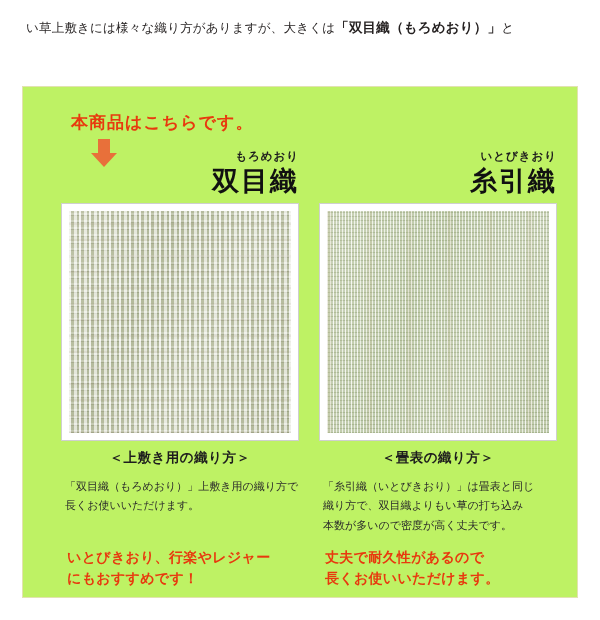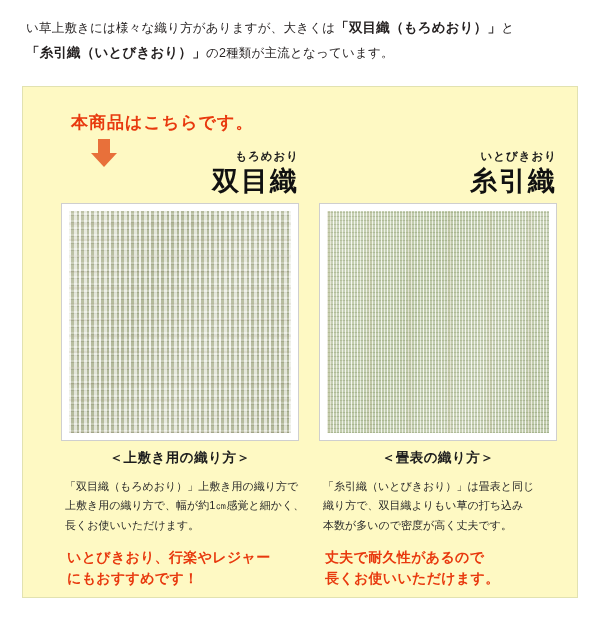--- a/index.html
+++ b/index.html
@@ -37,21 +37,21 @@
     font-size: 13.5px;
   }
 
   
   .panel {
     position: absolute;
     left: 22px;
     top: 86px;
     width: 556px;
     height: 512px;
-    background: #fef9c3;
+    background: #bef264;
     border: 1px solid #e2e2b0;
     box-sizing: border-box;
   }
 
   
   .callout {
     position: absolute;
     left: 48px;
     top: 24px;
     font-size: 17px;
@@ -217,43 +217,39 @@
 </style>
 </head>
 <body>
 
 <div class="page">
 
   <div class="intro">
     <div class="line">
       <span>い草上敷きには様々な織り方がありますが、大きくは</span><span class="strong">「双目織（もろめおり）」</span><span>と</span>
     </div>
-    <div class="line">
-      <span class="strong">「糸引織（いとびきおり）」</span><span>の2種類が主流となっています。</span>
-    </div>
   </div>
 
   <div class="panel">
 
     <div class="callout">本商品はこちらです。</div>
     <div class="arrow-down">
       <div class="shaft"></div>
       <div class="head"></div>
     </div>
 
     <div class="col col-left">
       <div class="ruby">もろめおり</div>
       <div class="heading">双目織</div>
       <div class="photo">
         <div class="weave weave-double"></div>
       </div>
       <div class="caption">＜上敷き用の織り方＞</div>
       <div class="desc">
         <div class="dline">「双目織（もろめおり）」上敷き用の織り方で</div>
-        <div class="dline">上敷き用の織り方で、幅が約1㎝感覚と細かく、</div>
         <div class="dline">長くお使いいただけます。</div>
       </div>
       <div class="promo">
         <div class="pline">いとびきおり、行楽やレジャー</div>
         <div class="pline">にもおすすめです！</div>
       </div>
     </div>
 
     <div class="col col-right">
       <div class="ruby">いとびきおり</div>

